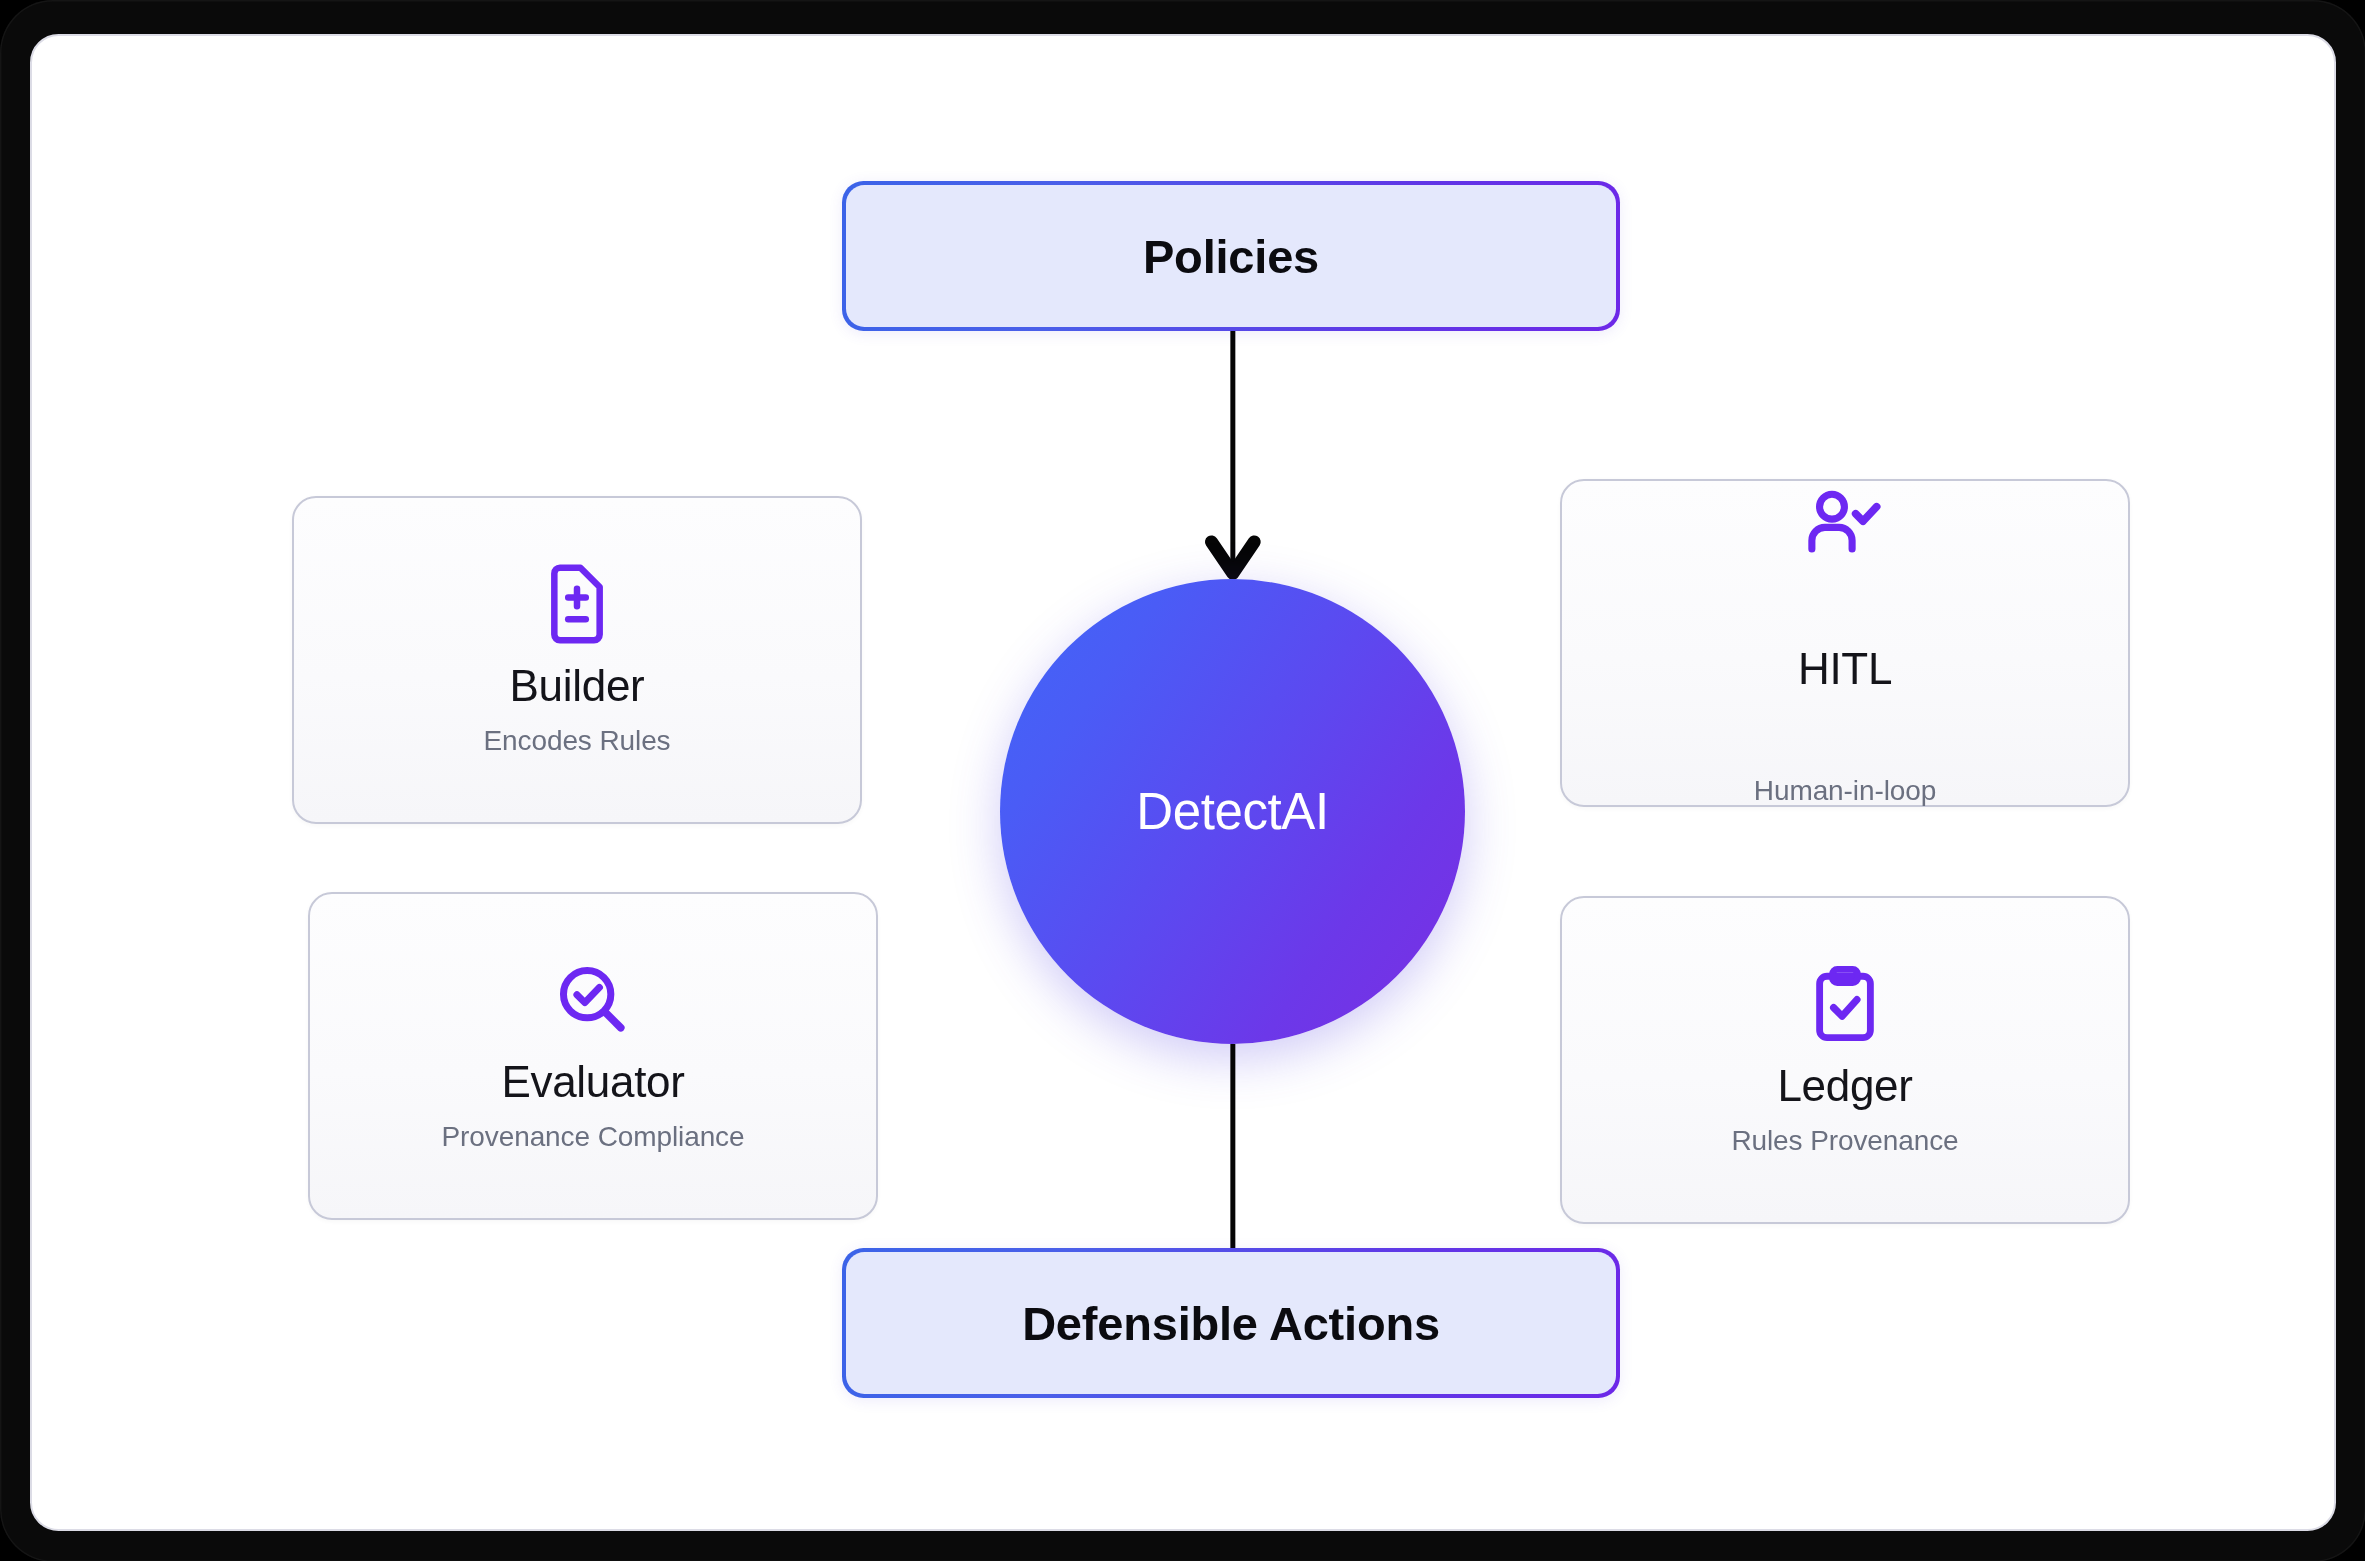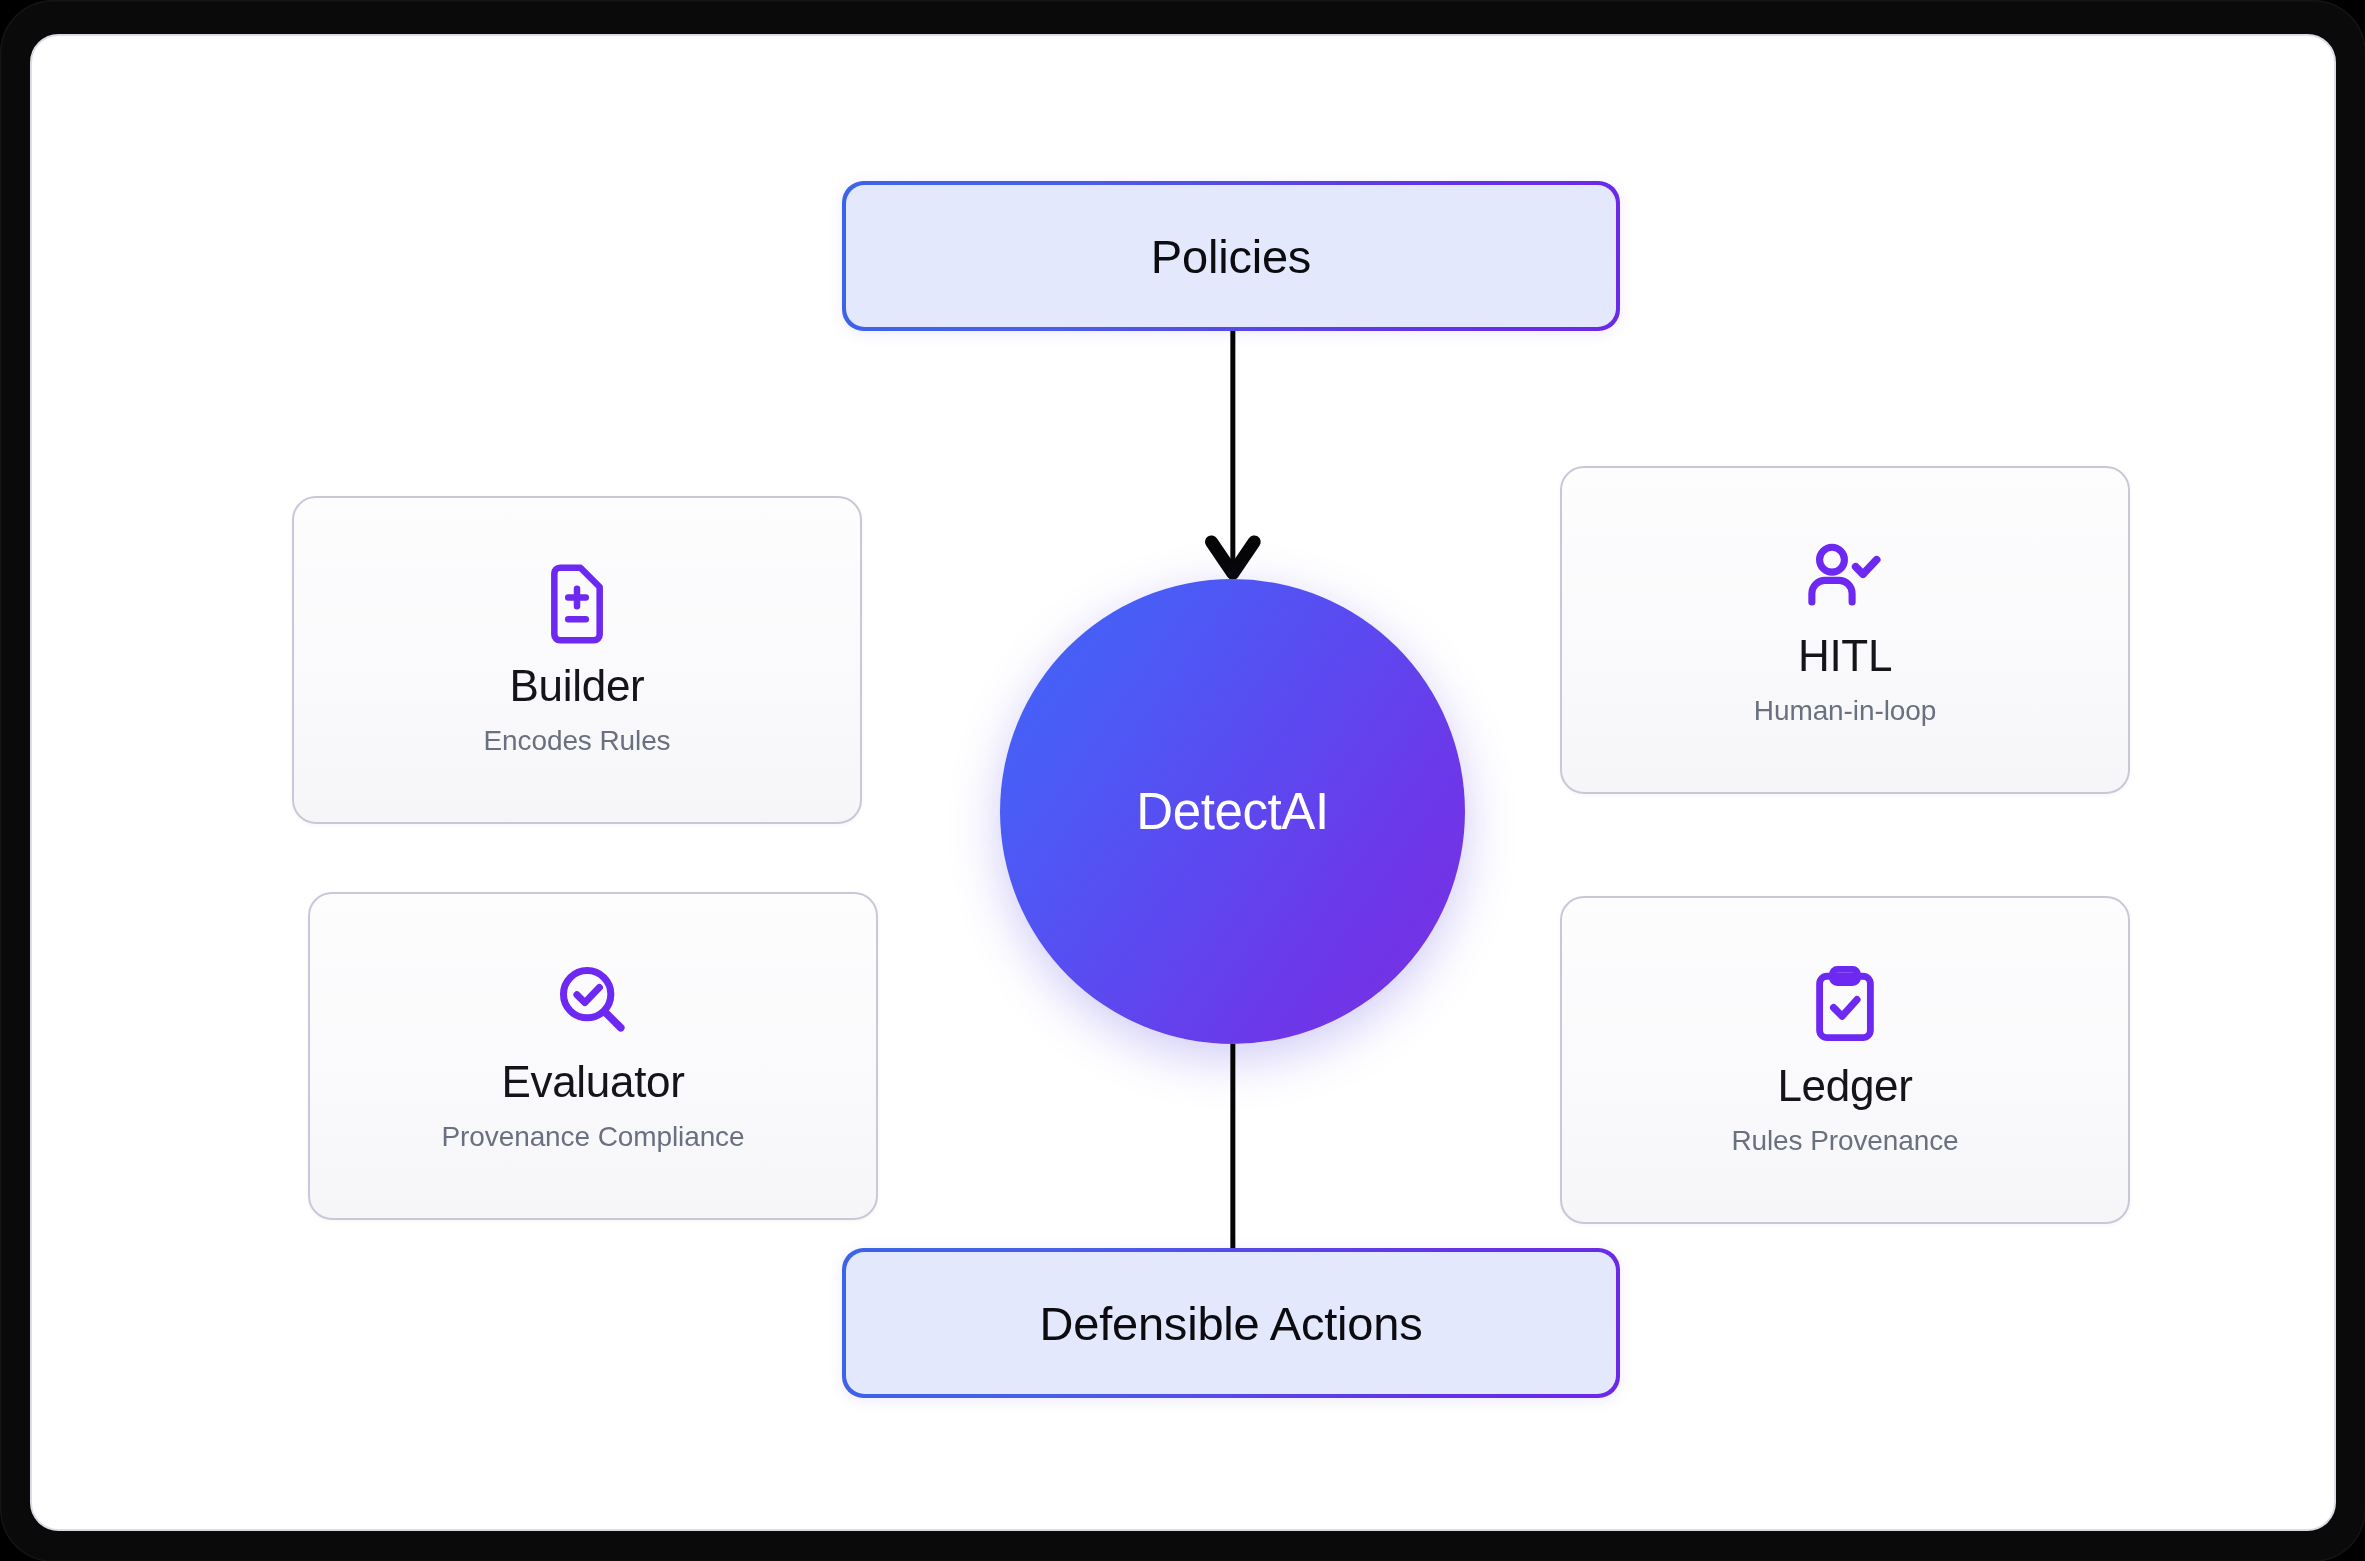--- a/index.html
+++ b/index.html
@@ -59,21 +59,21 @@
     height: 100%;
     box-sizing: border-box;
     border-radius: 18.5px;
     background: #e4e8fc;
     display: flex;
     align-items: center;
     justify-content: center;
   }
   .pill-label {
     font-size: 47px;
-    font-weight: 400;
+    font-weight: 700;
     color: #0b0b10;
     letter-spacing: -0.2px;
     line-height: 1;
   }
 
   #pill-policies {
     left: 810px;
     top: 145px;
     width: 778px;
     height: 150px;
@@ -127,21 +127,21 @@
     border: 2.1px solid #c7c9d8;
     background: linear-gradient(180deg, #fdfdfe 0%, #fafafc 55%, #f6f6f9 100%);
     display: flex;
     flex-direction: column;
     align-items: center;
     justify-content: center;
     box-shadow: 0 1.4px 4.3px rgba(20, 20, 40, 0.03);
   }
   #card-builder   { left: 260px;  top: 460px;  }
   #card-evaluator { left: 276px;  top: 856px; }
-  #card-hitl      { left: 1528px; top: 430px;  }
+  #card-hitl      { left: 1528px; top: 443px; justify-content: space-between;  }
   #card-ledger    { left: 1528px; top: 860px; }
 
   .card-icon {
     height: 80px;
     display: flex;
     align-items: center;
     justify-content: center;
     margin-bottom: 18.5px;
   }
   .card-icon svg { display: block; }

